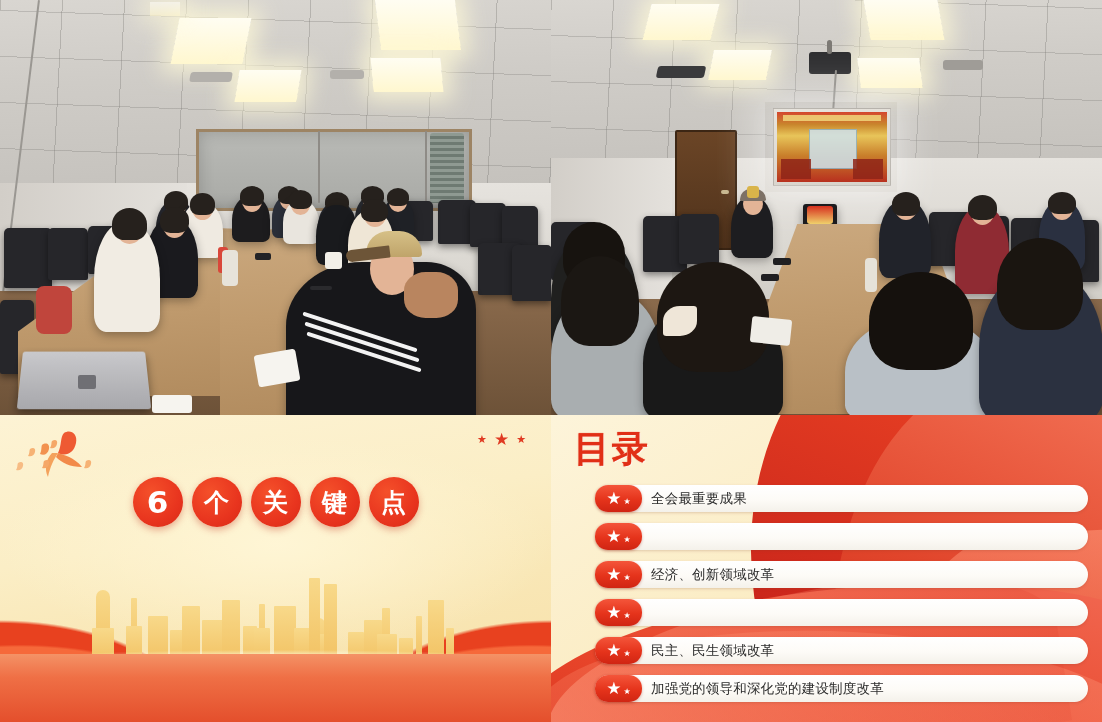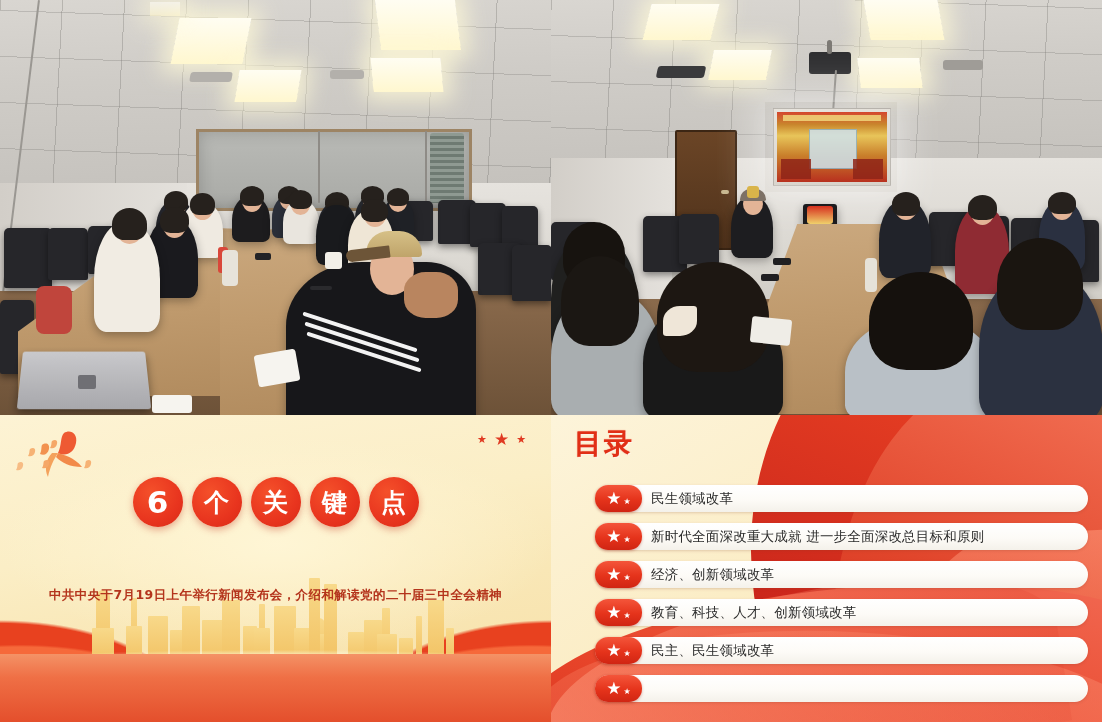--- a/index.html
+++ b/index.html
@@ -102,21 +102,21 @@
     border-radius:50% 50% 0 0;
     background:linear-gradient(20deg,#ce2a18 0%,#e8452a 45%,#f3705a 100%);
     transform:rotate(-5deg);}
   .ribBottom2{position:absolute;left:-20px;bottom:-120px;width:640px;height:210px;
     border-radius:50% 50% 0 0;
     background:linear-gradient(25deg,#ef5b3d,#f9866a);opacity:.55;transform:rotate(3deg);}
   .ribSwoosh{position:absolute;right:40px;bottom:-40px;width:520px;height:170px;
     border-radius:60% 40% 0 0;background:linear-gradient(70deg,rgba(255,160,130,.55),rgba(220,50,30,.2));
     transform:rotate(-9deg);}
 
-  .tocTitle{position:absolute;left:23px;top:10px;font-size:28px;font-weight:bold;
+  .tocTitle{position:absolute;left:23px;top:10px;font-size:36px;font-weight:bold;
     color:#e12f16;letter-spacing:2px;
     text-shadow:1px 1px 0 rgba(255,255,255,.6), 0 0 1px #e12f16;
     font-family:"DejaVu Sans","Liberation Sans",sans-serif;}
 
   .tocList{position:absolute;left:44px;right:14px;top:70px;display:flex;flex-direction:column;gap:11px;}
   .tocRow{position:relative;height:27px;display:flex;align-items:center;}
   .tocPill{position:absolute;left:0;right:0;top:0;height:27px;border-radius:14px;
     background:linear-gradient(180deg,#ffffff 0%,#fdfbf7 55%,#f4f1ea 100%);
     box-shadow:0 1px 3px rgba(130,60,40,.22);}
   .tocBadge{position:relative;z-index:2;width:47px;height:27px;border-radius:13px;flex:0 0 auto;
@@ -386,21 +386,20 @@
       <div class="ground"></div>
 
       <div class="kpRow">
         <div class="kpItem">6</div>
         <div class="kpItem" style="font-size:25px;">个</div>
         <div class="kpItem" style="font-size:25px;">关</div>
         <div class="kpItem" style="font-size:25px;">键</div>
         <div class="kpItem" style="font-size:25px;">点</div>
       </div>
 
-      <div class="slideSub">中共中央于7月19日上午举行新闻发布会，介绍和解读党的二十届三中全会精神</div>
     </div>
   </div>
 
   <div class="cell">
     <div class="slideR">
       <div class="ribbon rib1"></div>
       <div class="ribbon rib2"></div>
       <div class="ribbon rib3"></div>
       <div class="ribBottom"></div>
       <div class="ribBottom2"></div>
@@ -409,64 +408,63 @@
       <div class="tocTitle">目录</div>
 
       <div class="tocList">
 
         <div class="tocRow">
           <div class="tocPill"></div>
           <div class="tocBadge">
             <span class="bigStar">★</span>
             <span class="tinyStar">★</span>
           </div>
-          <div class="tocText">民生领域改革</div>
-        </div>
-
-        <div class="tocRow">
-          <div class="tocPill"></div>
-          <div class="tocBadge">
-            <span class="bigStar">★</span>
-            <span class="tinyStar">★</span>
-          </div>
-          <div class="tocText">新时代全面深改重大成就 进一步全面深改总目标和原则</div>
+          <div class="tocText">全会最重要成果</div>
+        </div>
+
+        <div class="tocRow">
+          <div class="tocPill"></div>
+          <div class="tocBadge">
+            <span class="bigStar">★</span>
+            <span class="tinyStar">★</span>
+          </div>
         </div>
 
         <div class="tocRow">
           <div class="tocPill"></div>
           <div class="tocBadge">
             <span class="bigStar">★</span>
             <span class="tinyStar">★</span>
           </div>
           <div class="tocText">经济、创新领域改革</div>
         </div>
 
         <div class="tocRow">
           <div class="tocPill"></div>
           <div class="tocBadge">
             <span class="bigStar">★</span>
             <span class="tinyStar">★</span>
           </div>
-          <div class="tocText">教育、科技、人才、创新领域改革</div>
         </div>
 
         <div class="tocRow">
           <div class="tocPill"></div>
           <div class="tocBadge">
             <span class="bigStar">★</span>
             <span class="tinyStar">★</span>
           </div>
           <div class="tocText">民主、民生领域改革</div>
         </div>
 
         <div class="tocRow">
           <div class="tocPill"></div>
           <div class="tocBadge">
             <span class="bigStar">★</span>
             <span class="tinyStar">★</span>
           </div>
+          <div class="tocText">加强党的领导和深化党的建设制度改革</div>
         </div>
 
       </div>
     </div>
   </div>
 
 </div>
 
 </body></html>

